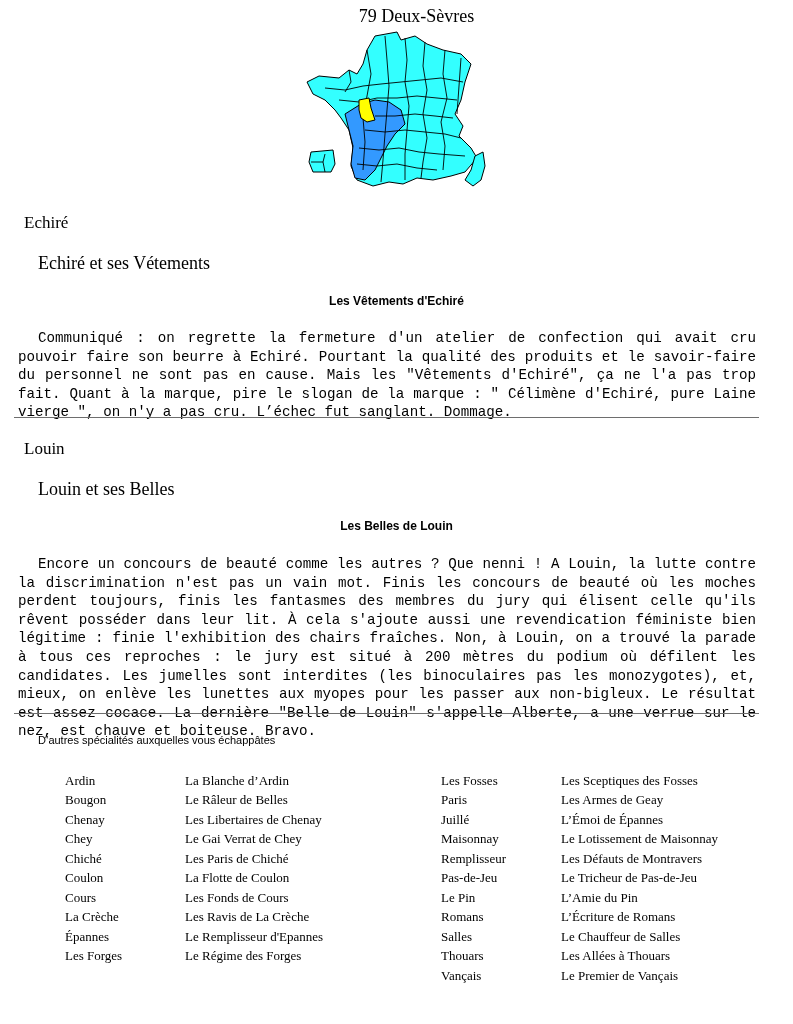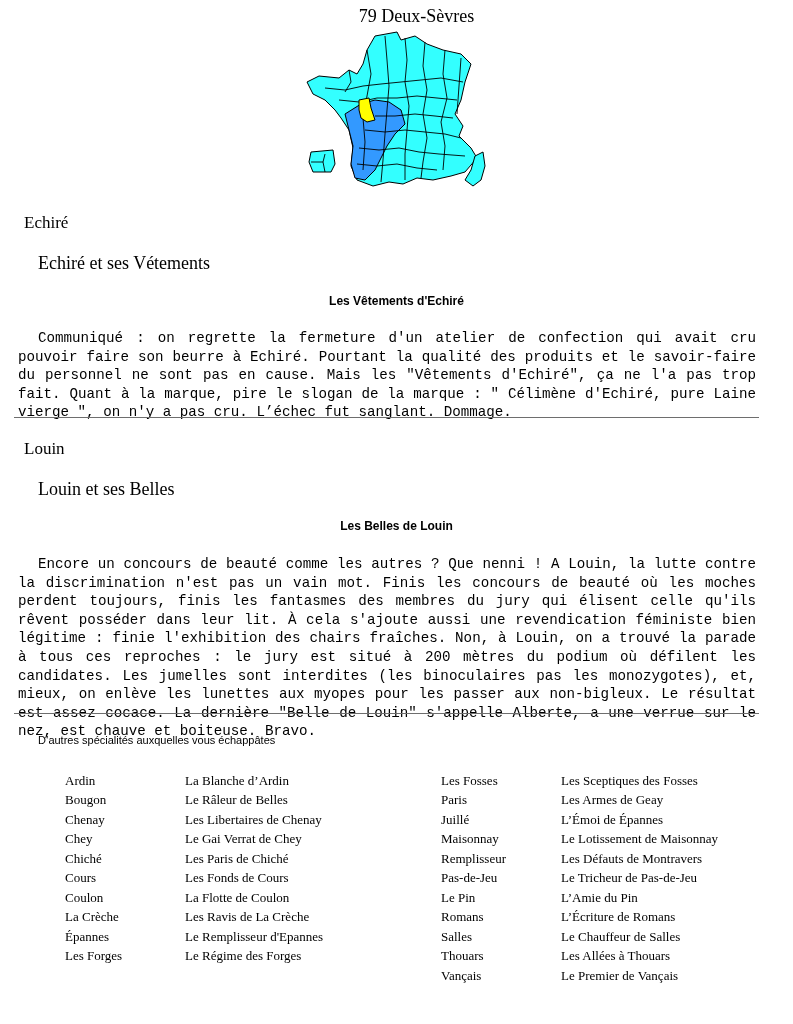--- a/index.html
+++ b/index.html
@@ -165,26 +165,26 @@
       </tr>
       <tr>
         <td class="town">Chey</td>
         <td>Le Gai Verrat de Chey</td>
       </tr>
       <tr>
         <td class="town">Chiché</td>
         <td>Les Paris de Chiché</td>
       </tr>
       <tr>
+        <td class="town">Coulon</td>
+        <td>La Flotte de Coulon</td>
+      </tr>
+      <tr>
         <td class="town">Cours</td>
         <td>Les Fonds de Cours</td>
-      </tr>
-      <tr>
-        <td class="town">Coulon</td>
-        <td>La Flotte de Coulon</td>
       </tr>
       <tr>
         <td class="town">La Crèche</td>
         <td>Les Ravis de La Crèche</td>
       </tr>
       <tr>
         <td class="town">Épannes</td>
         <td>Le Remplisseur d'Epannes</td>
       </tr>
       <tr>

